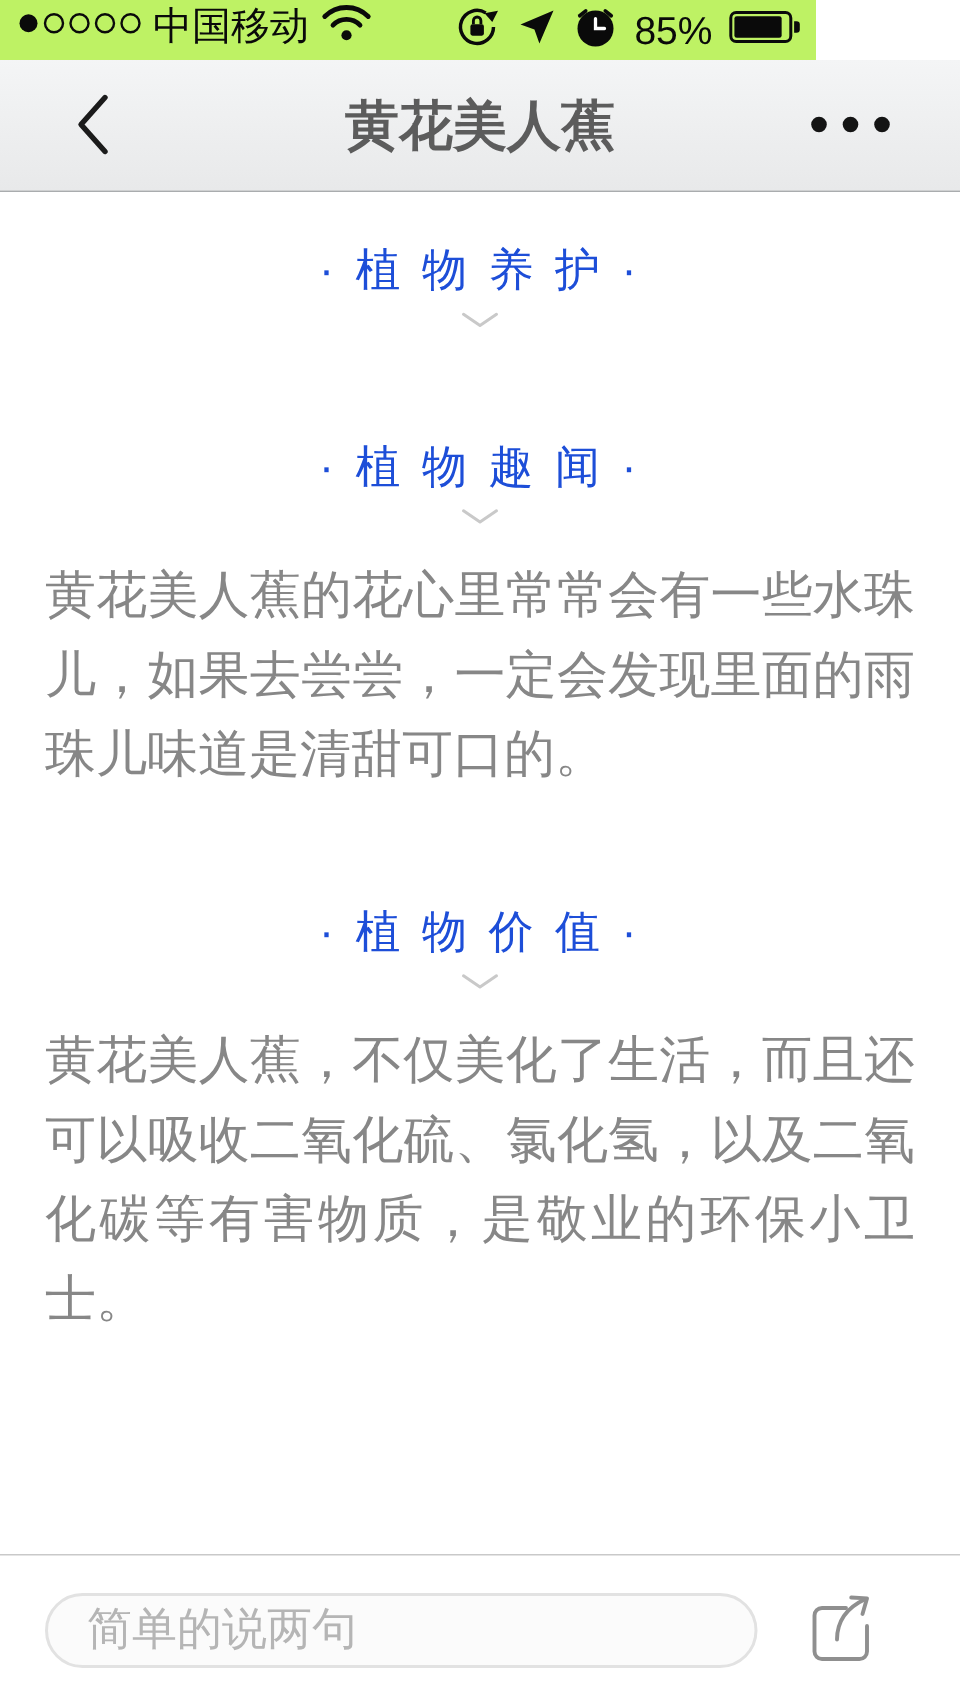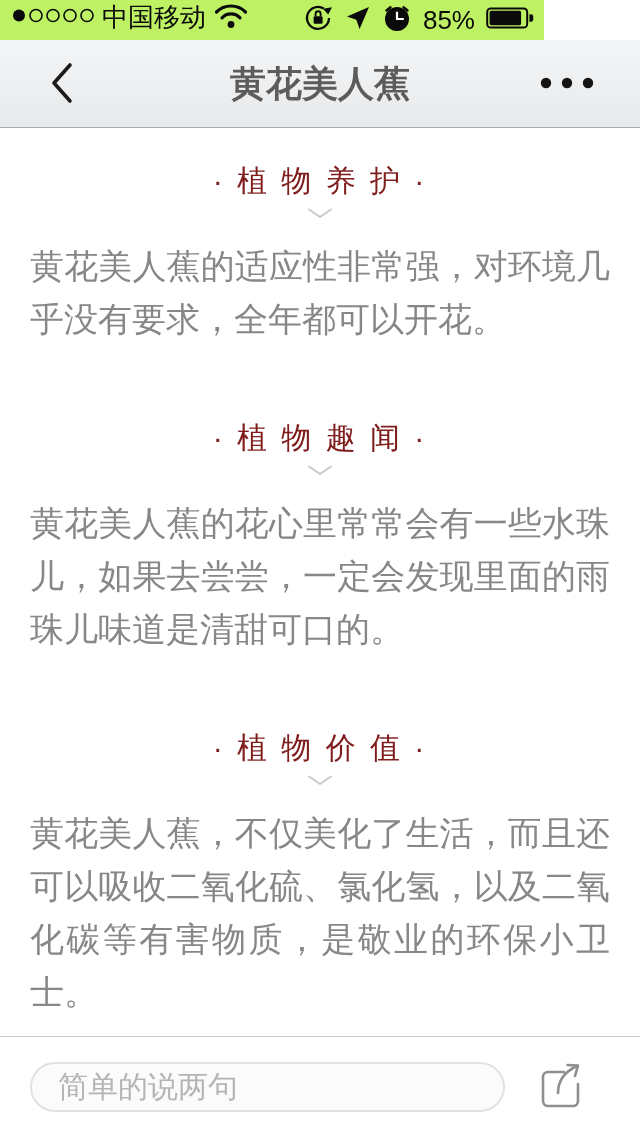--- a/index.html
+++ b/index.html
@@ -55,21 +55,21 @@
   
   .content{
     position:absolute; top:129px; left:0; width:640px; bottom:100px;
     box-sizing:border-box; padding:32px 30px 0;
     overflow:hidden; background:#ffffff;
   }
   .section{ margin:0 0 72px; }
   .section:last-child{ margin-bottom:0; }
   .section-header{
     text-align:center; font-size:30px; line-height:40px;
-    color:#7f1d1d; letter-spacing:3px; font-weight:400;
+    color:#1d4ed8; letter-spacing:3px; font-weight:400;
   }
   .section-chevron{
     display:flex; justify-content:center; margin-top:6px; height:13px;
   }
   .section-body{
     margin-top:20px; font-size:34px; line-height:53px;
     color:#878787; text-align:justify; font-weight:300;
   }
 
   
@@ -173,21 +173,20 @@
 
 <div class="content">
 
   <div class="section">
     <div class="section-header">· 植 物 养 护 ·</div>
     <div class="section-chevron">
       <svg width="28" height="13" viewBox="0 0 28 13">
         <polyline points="3,2.5 14,10 25,2.5" fill="none" stroke="#c9c9c9" stroke-width="2" stroke-linecap="round" stroke-linejoin="round"></polyline>
       </svg>
     </div>
-    <div class="section-body">黄花美人蕉的适应性非常强，对环境几乎没有要求，全年都可以开花。</div>
   </div>
 
   <div class="section">
     <div class="section-header">· 植 物 趣 闻 ·</div>
     <div class="section-chevron">
       <svg width="28" height="13" viewBox="0 0 28 13">
         <polyline points="3,2.5 14,10 25,2.5" fill="none" stroke="#c9c9c9" stroke-width="2" stroke-linecap="round" stroke-linejoin="round"></polyline>
       </svg>
     </div>
     <div class="section-body">黄花美人蕉的花心里常常会有一些水珠儿，如果去尝尝，一定会发现里面的雨珠儿味道是清甜可口的。</div>

